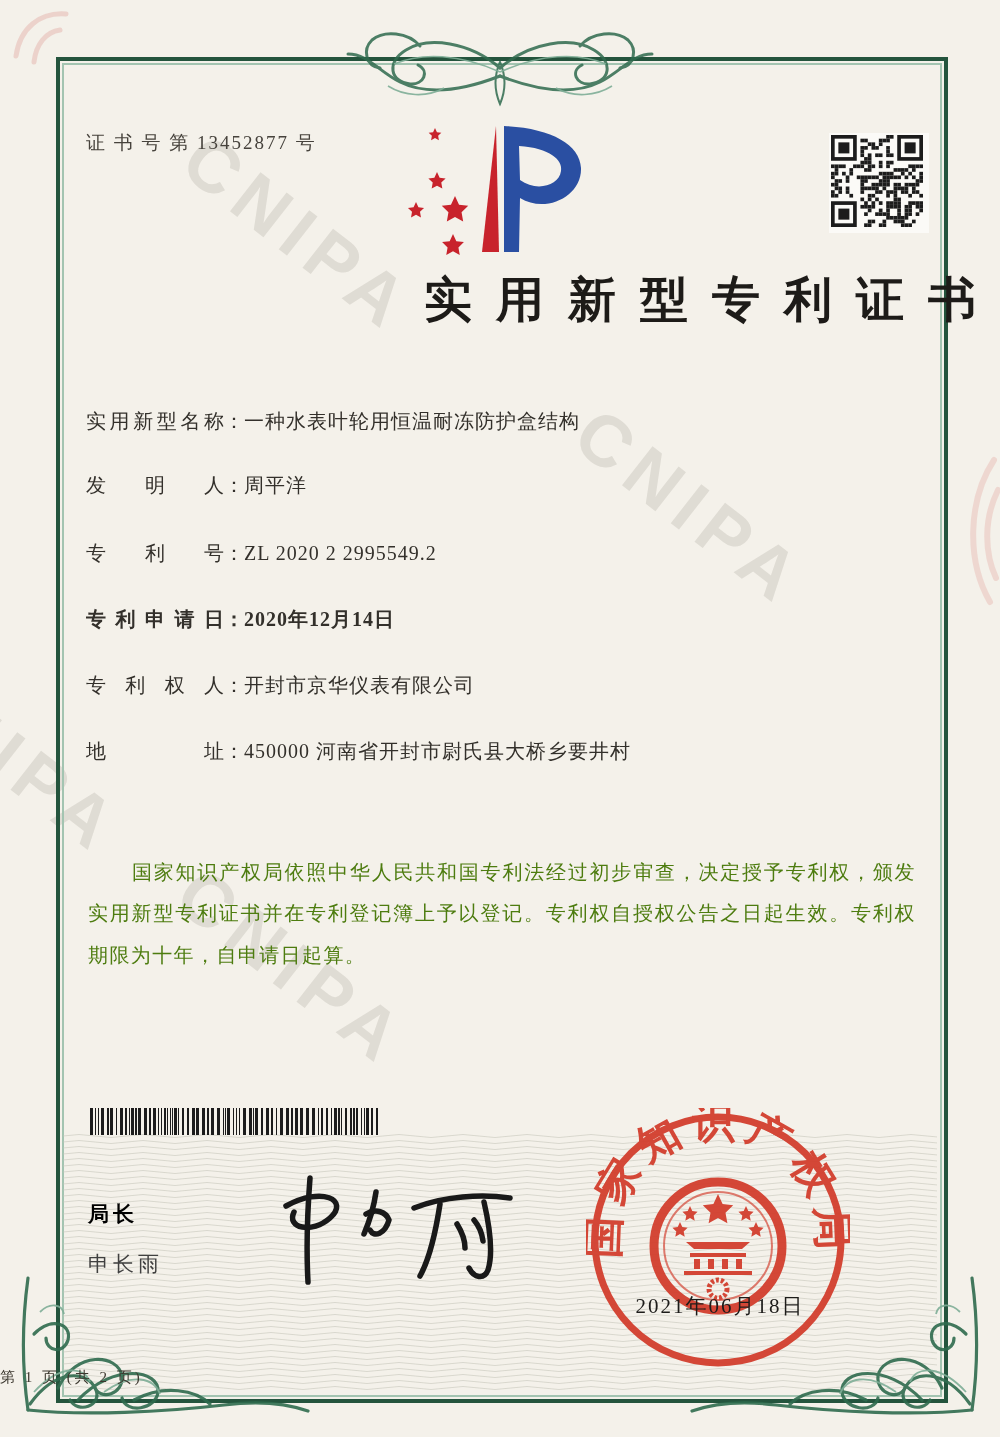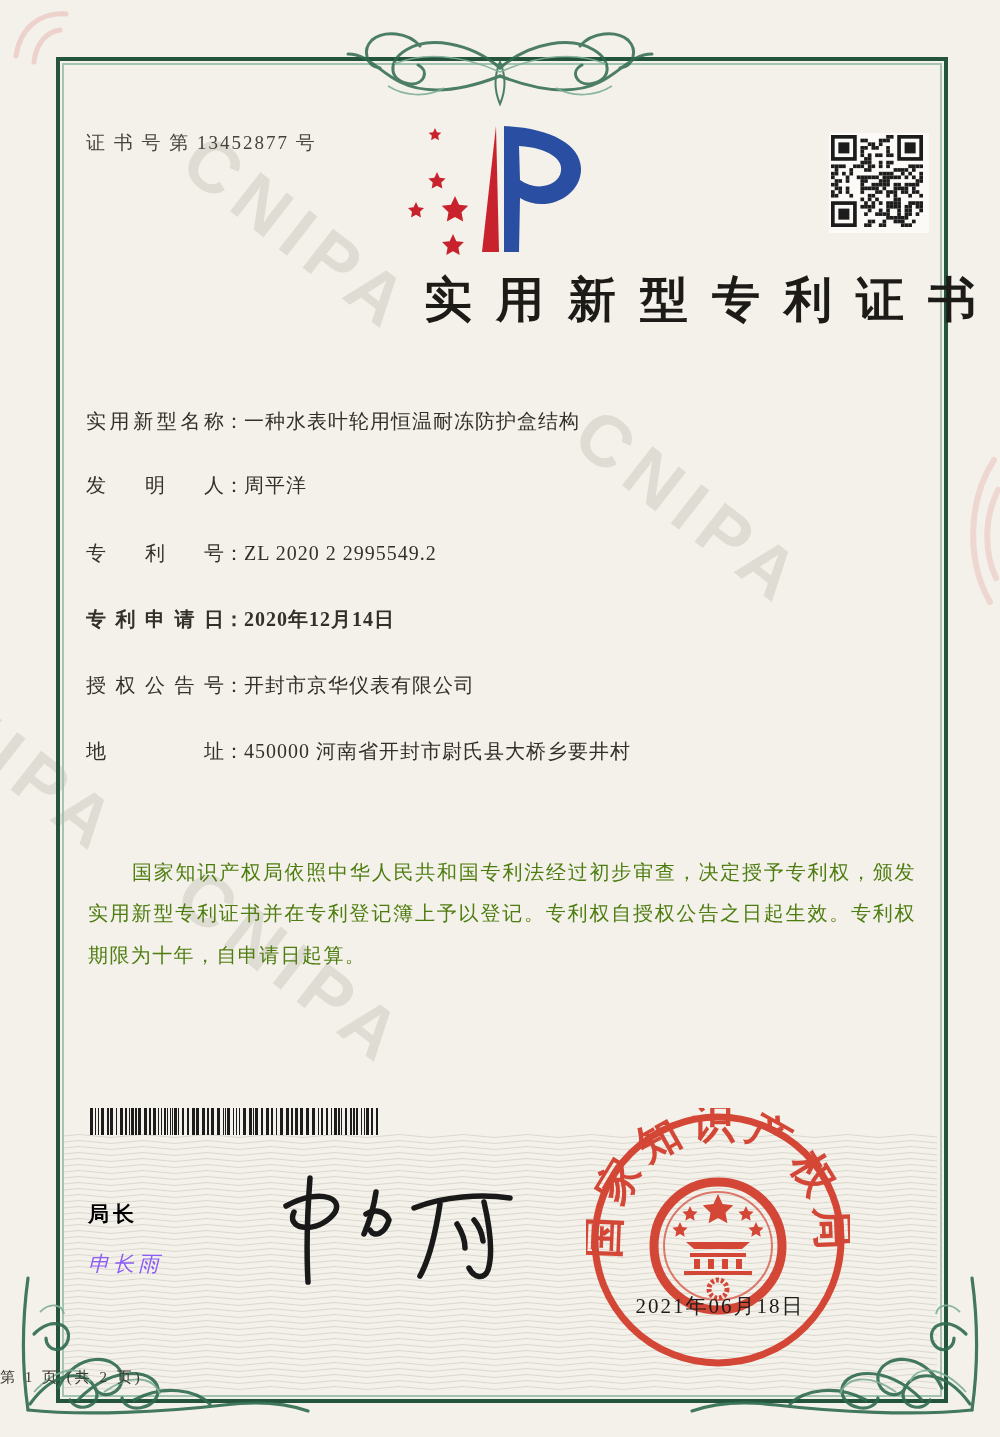--- a/index.html
+++ b/index.html
@@ -26,21 +26,21 @@
   .flabel{display:inline-block;width:138px;text-align:justify;text-align-last:justify;vertical-align:top;}
   .fcolon{display:inline-block;vertical-align:top;}
   .fvalue{letter-spacing:1px;}
   .grant{position:absolute;left:86px;right:60px;top:804px;font-size:20px;color:#33302b;}
   .grant .right{position:absolute;left:424px;top:0;}
   .body-text{position:absolute;left:88px;top:852px;width:828px;font-size:20px;line-height:2.07;
              letter-spacing:1.4px;text-align:justify;color:#4d7c0f;}
   .body-text p{margin:0;text-indent:2.2em;}
   .barcode{position:absolute;left:90px;top:1108px;width:290px;height:27px;}
   .signer-title{position:absolute;left:88px;top:1200px;font-size:21px;letter-spacing:4px;color:#000000;font-weight:bold;}
-  .signer-name{position:absolute;left:88px;top:1250px;font-size:21px;letter-spacing:4px;color:#8b5cf6;font-style:italic;}
+  .signer-name{position:absolute;left:88px;top:1250px;font-size:21px;letter-spacing:4px;color:#404040;}
   .signature{position:absolute;left:252px;top:1162px;width:270px;height:135px;}
   .seal{position:absolute;left:586px;top:1108px;width:264px;height:264px;opacity:0.93;}
   .seal-date{position:absolute;left:600px;top:1292px;width:240px;text-align:center;
              font-size:21px;letter-spacing:2px;color:#1d1c1a;font-family:"Liberation Serif","DejaVu Serif",serif;}
   .footer{position:absolute;left:0;right:0;top:1368px;text-align:left;font-size:15px;
           letter-spacing:3px;color:#3c382f;}
   .orn-top{position:absolute;left:330px;top:24px;width:340px;height:96px;}
   .orn-corner{position:absolute;width:300px;height:150px;top:1272px;}
   .orn-bl{left:14px;}
   .orn-br{right:14px;transform:scaleX(-1);}
@@ -370,21 +370,21 @@
   <div class="field" style="top:472px;font-family:Liberation Mono, monospace;">
     <span class="flabel">发明人</span><span class="fcolon">：</span><span class="fvalue">周平洋</span>
   </div>
   <div class="field" style="top:538px;">
     <span class="flabel">专利号</span><span class="fcolon">：</span><span class="fvalue">ZL 2020 2 2995549.2</span>
   </div>
   <div class="field" style="top:604px;font-weight:bold;">
     <span class="flabel">专利申请日</span><span class="fcolon">：</span><span class="fvalue">2020年12月14日</span>
   </div>
   <div class="field" style="top:670px;">
-    <span class="flabel">授权公告号</span><span class="fcolon">：</span><span class="fvalue">开封市京华仪表有限公司</span>
+    <span class="flabel">专利权人</span><span class="fcolon">：</span><span class="fvalue">开封市京华仪表有限公司</span>
   </div>
   <div class="field" style="top:736px;">
     <span class="flabel">地址</span><span class="fcolon">：</span><span class="fvalue">450000 河南省开封市尉氏县大桥乡要井村</span>
   </div>
 
 
   <div class="body-text">
     <p>国家知识产权局依照中华人民共和国专利法经过初步审查，决定授予专利权，颁发实用新型专利证书并在专利登记簿上予以登记。专利权自授权公告之日起生效。专利权期限为十年，自申请日起算。</p>
   </div>
 

